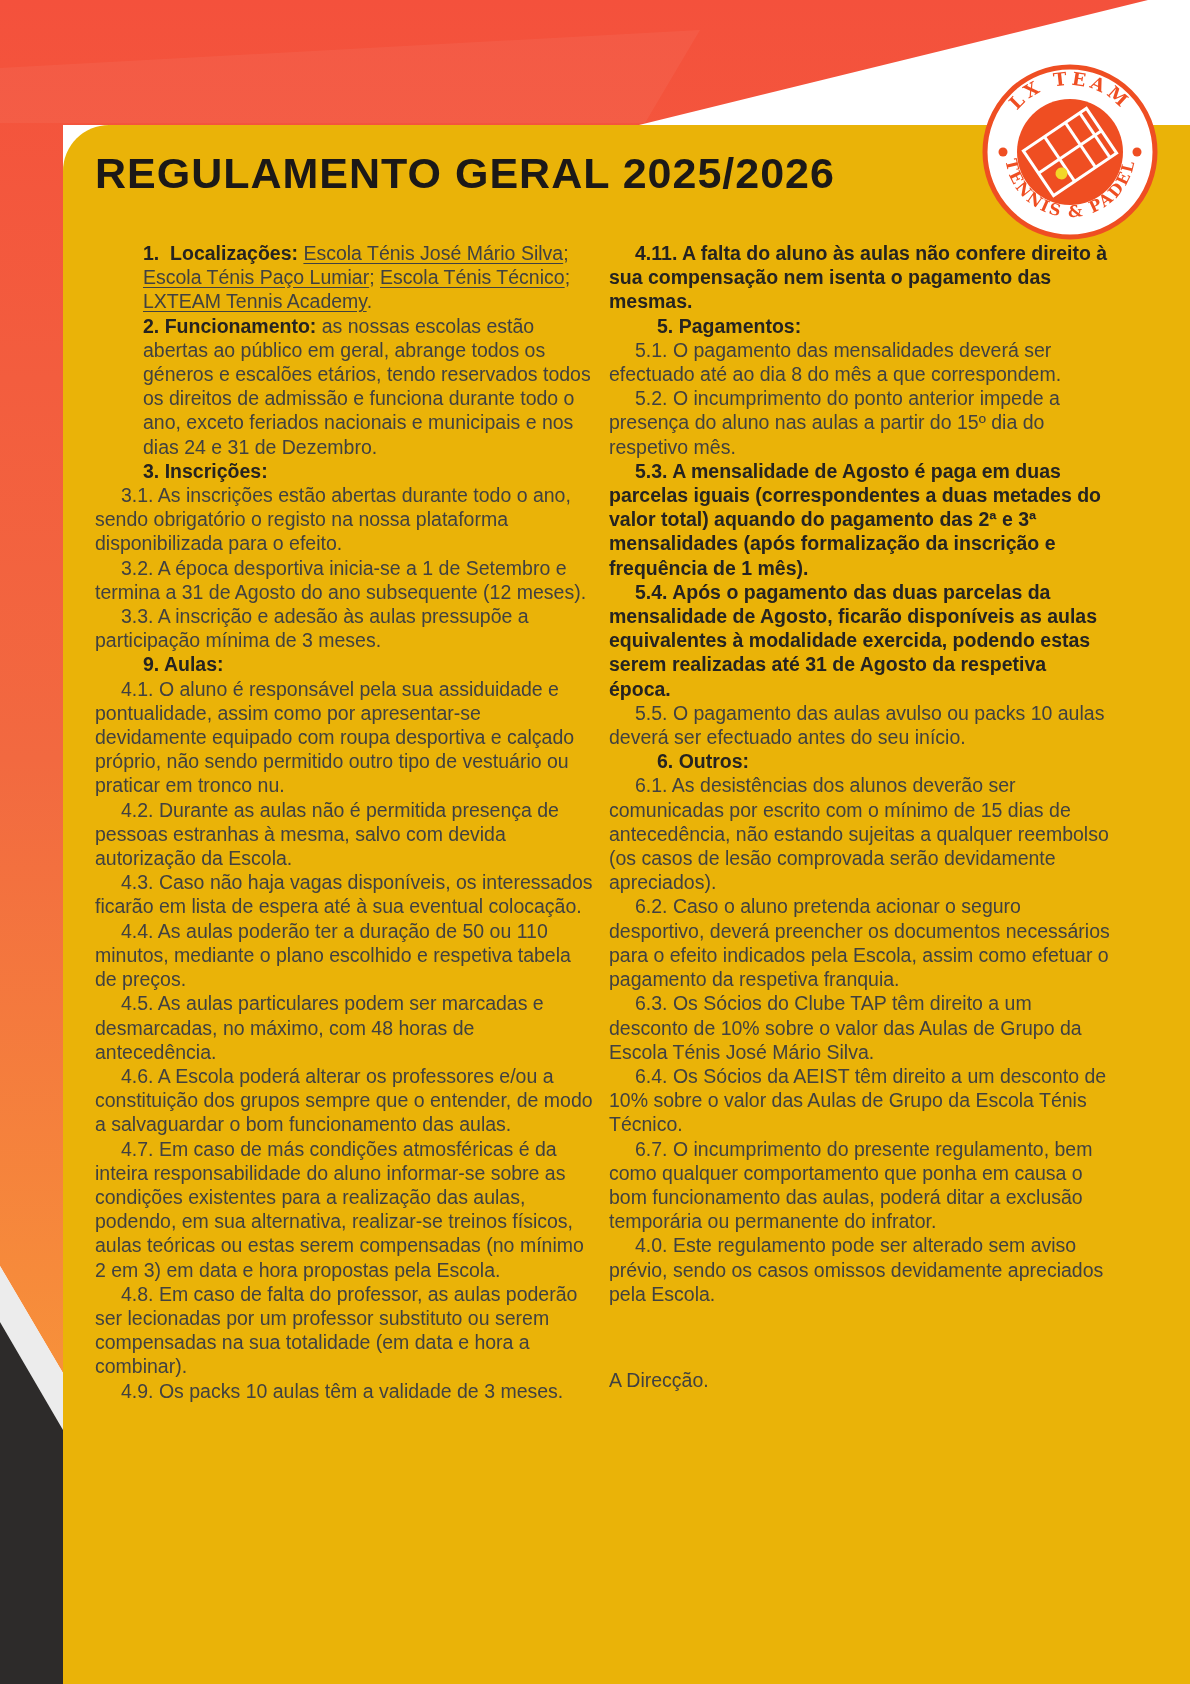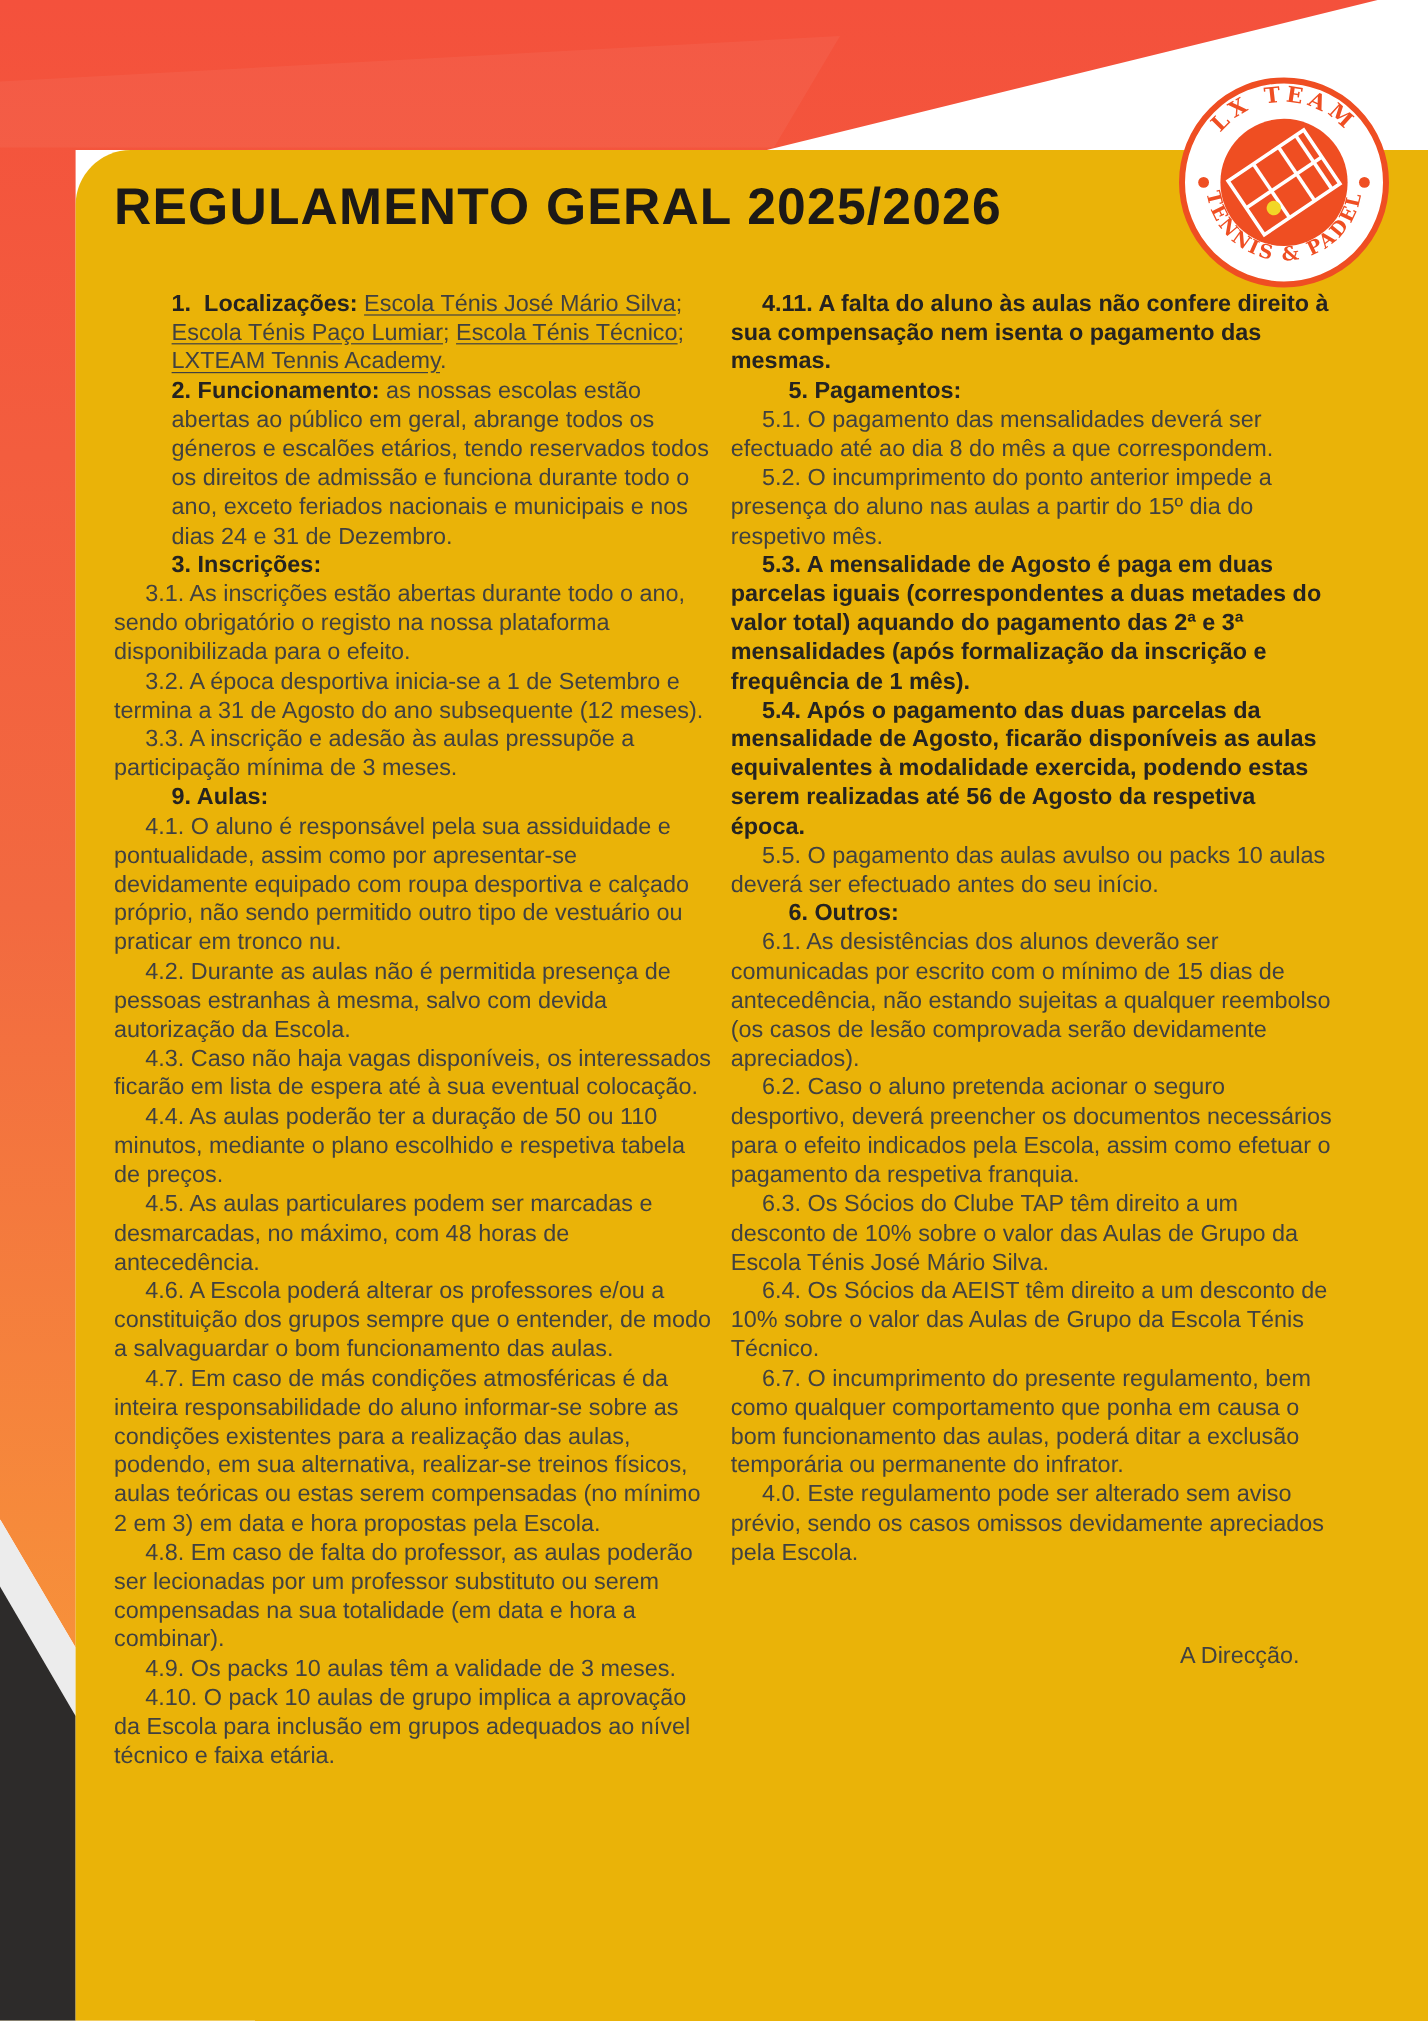--- a/index.html
+++ b/index.html
@@ -16,21 +16,21 @@
     position:absolute;left:32px;top:24px;margin:0;white-space:nowrap;
     font-size:43px;font-weight:bold;letter-spacing:1px;color:#1c1917;
   }
   .cols{position:absolute;left:32px;top:116px;display:flex;gap:12px;}
   .col{width:502px;font-size:19.5px;line-height:24.2px;color:#414141;}
   .col p{margin:0;text-indent:26px;}
   .col p.flush{text-indent:0;margin-left:48px;}
   .col p.b-all{font-weight:bold;color:#252321;}
   .seg-b{font-weight:bold;color:#252321;}
   .seg-u{text-decoration:underline;text-underline-offset:3px;}
-  .signature{margin-top:62px;text-align:right;padding-right:28px;}
+  .signature{margin-top:62px;padding-right:28px;}
   .logo{position:absolute;left:981px;top:63px;width:178px;height:178px;z-index:2;}
   .logo svg{display:block;}
   .logo text{
     font-family:"DejaVu Serif","Liberation Serif",serif;
     font-weight:bold;fill:#ef4e22;
   }
 </style>
 </head>
 <body>
 
@@ -62,29 +62,28 @@
         <p class="flush"><span class="seg-b">9. Aulas:</span></p>
         <p><span>4.1. O aluno é responsável pela sua assiduidade e pontualidade, assim como por apresentar-se devidamente equipado com roupa desportiva e calçado próprio, não sendo permitido outro tipo de vestuário ou praticar em tronco nu.</span></p>
         <p><span>4.2. Durante as aulas não é permitida presença de pessoas estranhas à mesma, salvo com devida autorização da Escola.</span></p>
         <p><span>4.3. Caso não haja vagas disponíveis, os interessados ficarão em lista de espera até à sua eventual colocação.</span></p>
         <p><span>4.4. As aulas poderão ter a duração de 50 ou 110 minutos, mediante o plano escolhido e respetiva tabela de preços.</span></p>
         <p><span>4.5. As aulas particulares podem ser marcadas e desmarcadas, no máximo, com 48 horas de antecedência.</span></p>
         <p><span>4.6. A Escola poderá alterar os professores e/ou a constituição dos grupos sempre que o entender, de modo a salvaguardar o bom funcionamento das aulas.</span></p>
         <p><span>4.7. Em caso de más condições atmosféricas é da inteira responsabilidade do aluno informar-se sobre as condições existentes para a realização das aulas, podendo, em sua alternativa, realizar-se treinos físicos, aulas teóricas ou estas serem compensadas (no mínimo 2 em 3) em data e hora propostas pela Escola.</span></p>
         <p><span>4.8. Em caso de falta do professor, as aulas poderão ser lecionadas por um professor substituto ou serem compensadas na sua totalidade (em data e hora a combinar).</span></p>
         <p><span>4.9. Os packs 10 aulas têm a validade de 3 meses.</span></p>
-        <p><span>4.10. O pack 10 aulas de grupo implica a aprovação da Escola para inclusão em grupos adequados ao nível técnico e faixa etária.</span></p>
       </div>
     <div class="col" id="col-right">
     <p class="b-all"><span>4.11. A falta do aluno às aulas não confere direito à sua compensação nem isenta o pagamento das mesmas.</span></p>
         <p class="flush"><span class="seg-b">5. Pagamentos:</span></p>
         <p><span>5.1. O pagamento das mensalidades deverá ser efectuado até ao dia 8 do mês a que correspondem.</span></p>
         <p><span>5.2. O incumprimento do ponto anterior impede a presença do aluno nas aulas a partir do 15º dia do respetivo mês.</span></p>
         <p class="b-all"><span>5.3. A mensalidade de Agosto é paga em duas parcelas iguais (correspondentes a duas metades do valor total) aquando do pagamento das 2ª e 3ª mensalidades (após formalização da inscrição e frequência de 1 mês).</span></p>
-        <p class="b-all"><span>5.4. Após o pagamento das duas parcelas da mensalidade de Agosto, ficarão disponíveis as aulas equivalentes à modalidade exercida, podendo estas serem realizadas até 56 de Agosto da respetiva época.</span></p>
+        <p class="b-all"><span>5.4. Após o pagamento das duas parcelas da mensalidade de Agosto, ficarão disponíveis as aulas equivalentes à modalidade exercida, podendo estas serem realizadas até 31 de Agosto da respetiva época.</span></p>
         <p><span>5.5. O pagamento das aulas avulso ou packs 10 aulas deverá ser efectuado antes do seu início.</span></p>
         <p class="flush"><span class="seg-b">6. Outros:</span></p>
         <p><span>6.1. As desistências dos alunos deverão ser comunicadas por escrito com o mínimo de 15 dias de antecedência, não estando sujeitas a qualquer reembolso (os casos de lesão comprovada serão devidamente apreciados).</span></p>
         <p><span>6.2. Caso o aluno pretenda acionar o seguro desportivo, deverá preencher os documentos necessários para o efeito indicados pela Escola, assim como efetuar o pagamento da respetiva franquia.</span></p>
         <p><span>6.3. Os Sócios do Clube TAP têm direito a um desconto de 10% sobre o valor das Aulas de Grupo da Escola Ténis José Mário Silva.</span></p>
         <p><span>6.4. Os Sócios da AEIST têm direito a um desconto de 10% sobre o valor das Aulas de Grupo da Escola Ténis Técnico.</span></p>
         <p><span>6.7. O incumprimento do presente regulamento, bem como qualquer comportamento que ponha em causa o bom funcionamento das aulas, poderá ditar a exclusão temporária ou permanente do infrator.</span></p>
         <p><span>4.0. Este regulamento pode ser alterado sem aviso prévio, sendo os casos omissos devidamente apreciados pela Escola.</span></p>
         <div class="signature">A Direcção.</div>
       </div>

